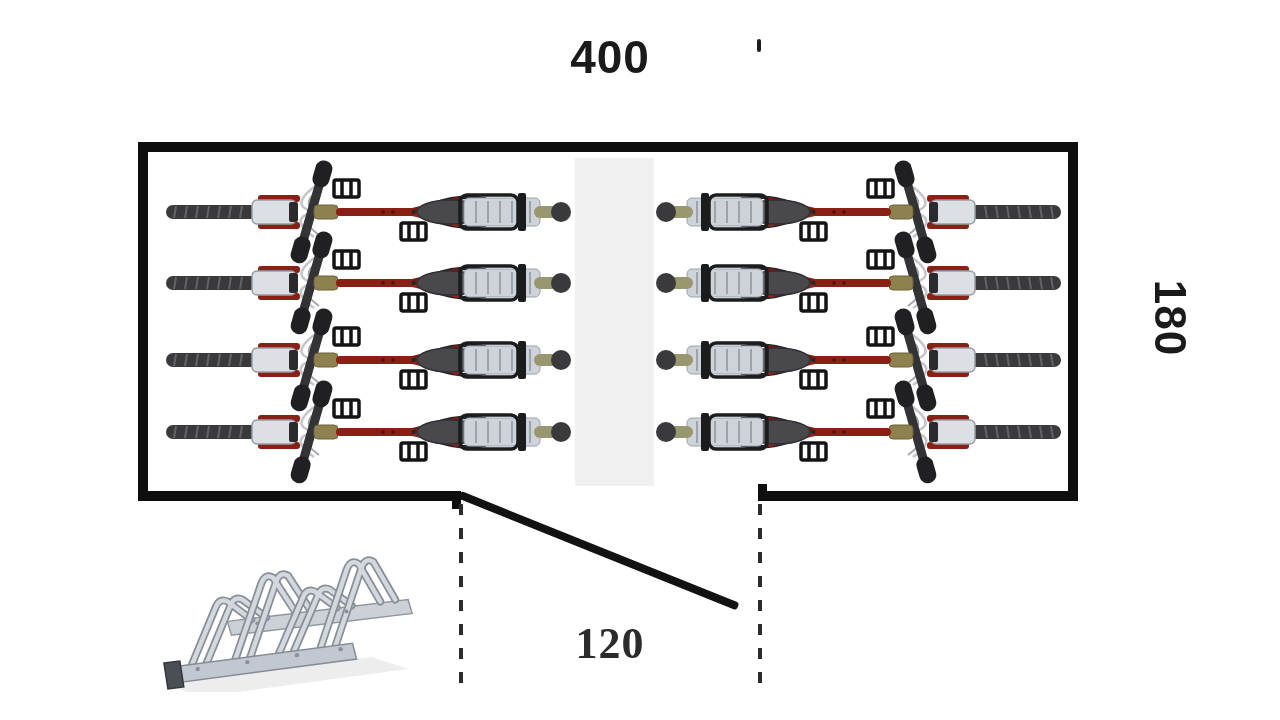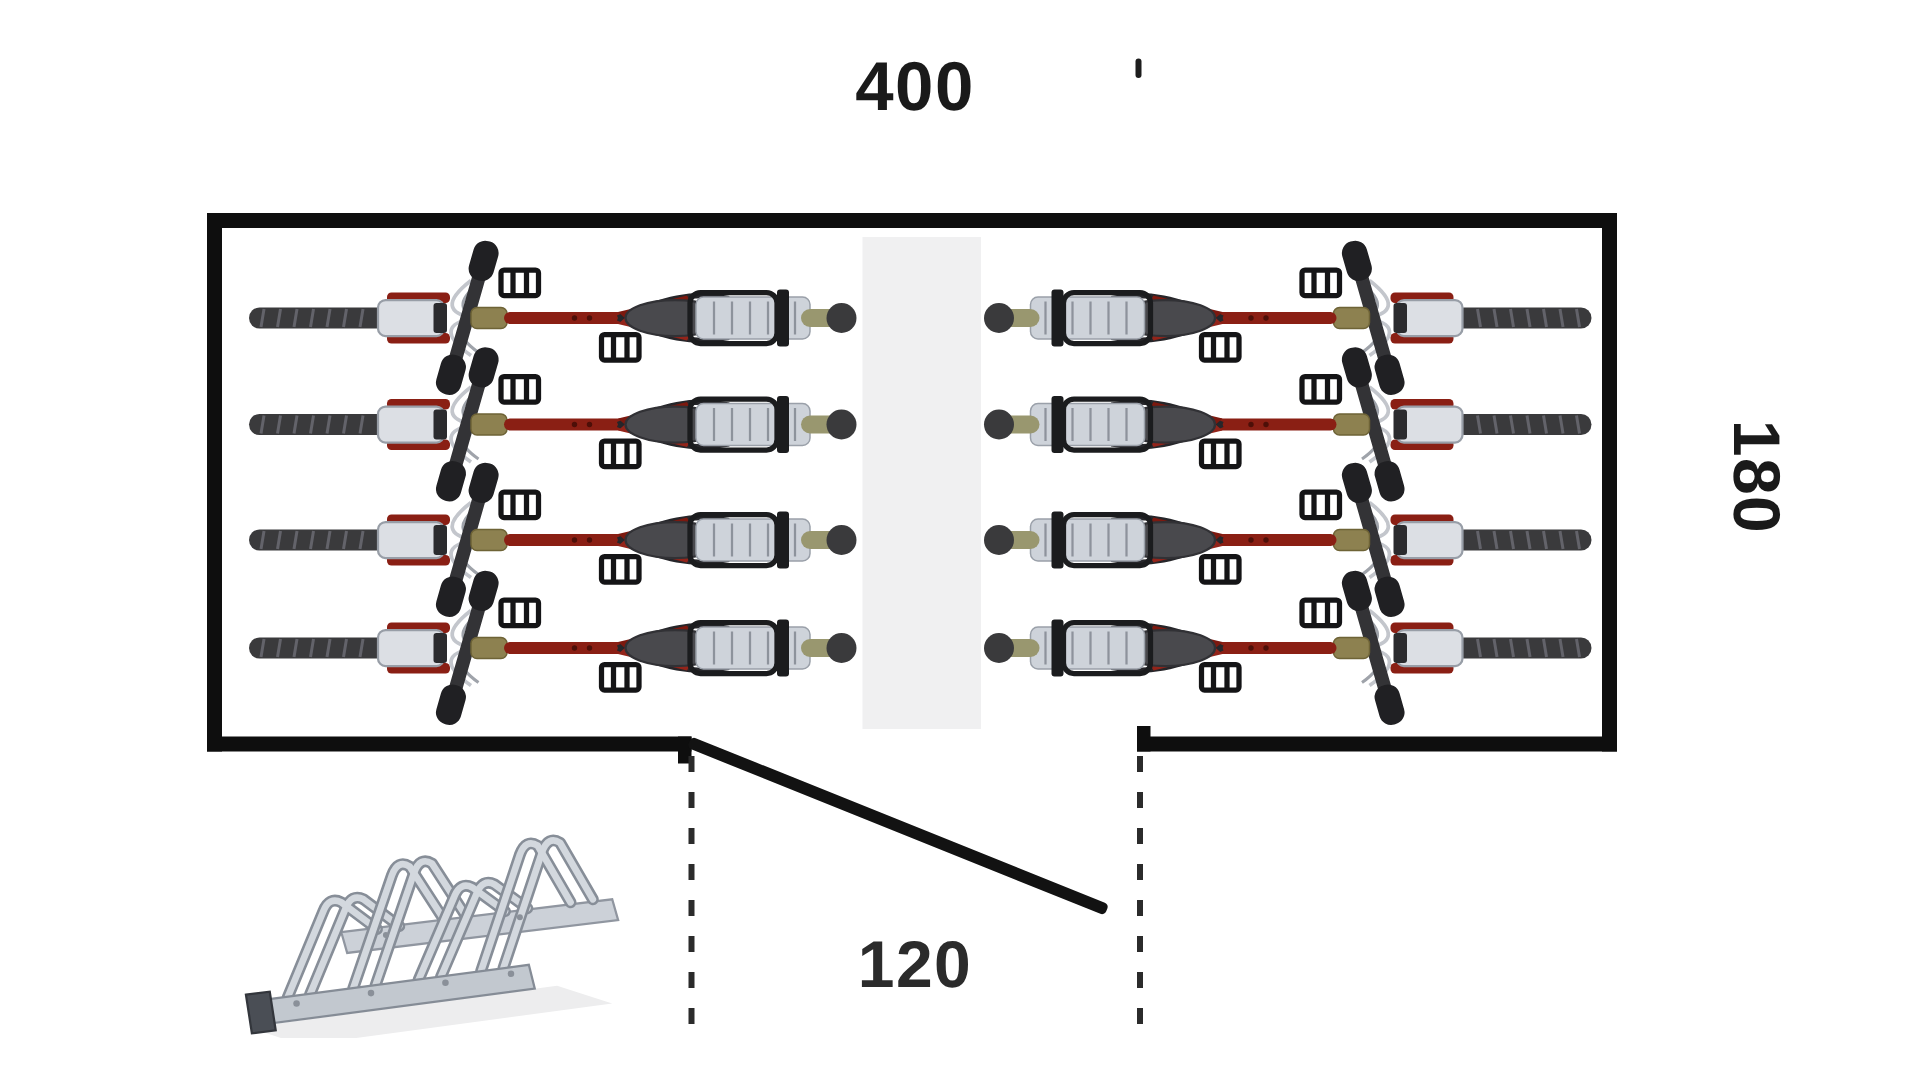--- a/index.html
+++ b/index.html
@@ -2,21 +2,21 @@
 <html><head>
 <meta charset="utf-8">
 <style>
   html,body{margin:0;padding:0;background:#ffffff;}
   body{font-family:"Liberation Sans",sans-serif;}
   .stage{position:relative;width:1280px;height:720px;background:#ffffff;overflow:hidden;padding-left:20px;}
   .wall{position:absolute;background:#0e0e0e;}
   .dim{position:absolute;font-weight:700;color:#1a1a1a;text-align:center;letter-spacing:1px;}
   .dim-top{left:520px;top:32px;width:180px;font-size:46px;line-height:50px;}
   .dim-right{left:1110px;top:295px;width:120px;height:46px;font-size:44px;line-height:46px;transform:rotate(90deg);}
-  .dim-door{left:520px;top:620px;width:180px;font-size:44px;line-height:48px;color:#2b2b2b;}
+  .dim-door{left:520px;top:620px;width:180px;font-size:44px;line-height:48px;color:#2b2b2b;font-family:Liberation Serif, serif;}
   .tick{position:absolute;left:757px;top:39px;width:4px;height:13px;background:#1d1d1d;border-radius:2px;}
   .aisle{position:absolute;left:575px;top:158px;width:79px;height:328px;background:#f0f0f1;}
   .dash-v{position:absolute;width:4px;height:184px;top:504px;
     background:repeating-linear-gradient(180deg,#2b2b2b 0 11px,transparent 11px 24px);}
   .dash-left{left:459px;}
   .dash-right{left:758px;}
   .door-swing{position:absolute;left:461px;top:491px;width:300px;height:8px;background:#121212;
     border-radius:3px;transform-origin:0 0;transform:rotate(21.9deg);}
   .stub{position:absolute;background:#0e0e0e;}
   .bike{position:absolute;width:410px;height:110px;}

